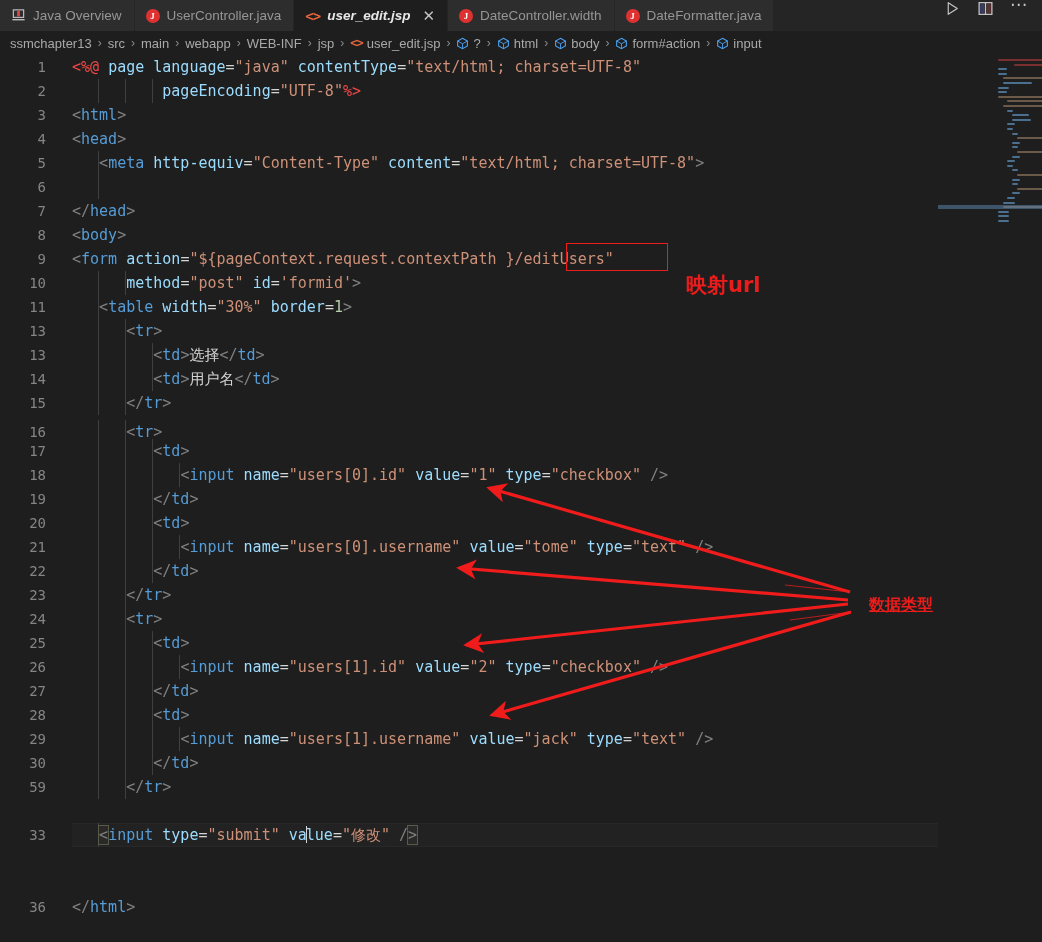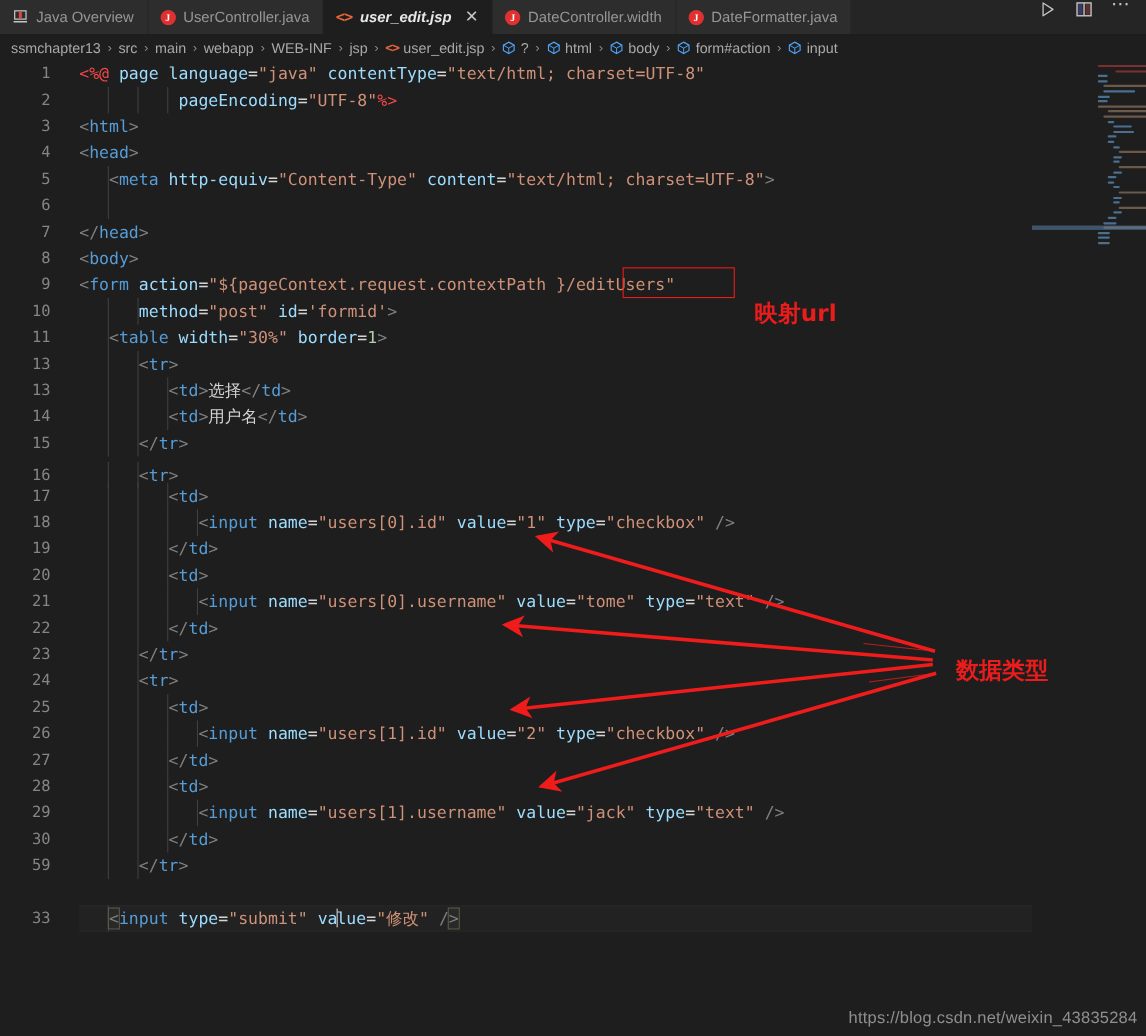--- a/index.html
+++ b/index.html
@@ -391,20 +391,21 @@
         <div class="line" style="top:528px;position:absolute;left:0;right:0;"><span class="ln">23</span><span class="guide" style="left:98.09px;"></span><span class="guide" style="left:125.17999999999999px;"></span><span class="lc">      <span class="t-punc">&lt;/</span><span class="t-tag">tr</span><span class="t-punc">&gt;</span></span></div>
         <div class="line" style="top:552px;position:absolute;left:0;right:0;"><span class="ln">24</span><span class="guide" style="left:98.09px;"></span><span class="guide" style="left:125.17999999999999px;"></span><span class="lc">      <span class="t-punc">&lt;</span><span class="t-tag">tr</span><span class="t-punc">&gt;</span></span></div>
         <div class="line" style="top:576px;position:absolute;left:0;right:0;"><span class="ln">25</span><span class="guide" style="left:98.09px;"></span><span class="guide" style="left:125.17999999999999px;"></span><span class="guide" style="left:152.26999999999998px;"></span><span class="lc">         <span class="t-punc">&lt;</span><span class="t-tag">td</span><span class="t-punc">&gt;</span></span></div>
         <div class="line" style="top:600px;position:absolute;left:0;right:0;"><span class="ln">26</span><span class="guide" style="left:98.09px;"></span><span class="guide" style="left:125.17999999999999px;"></span><span class="guide" style="left:152.26999999999998px;"></span><span class="guide" style="left:179.35999999999999px;"></span><span class="lc">            <span class="t-punc">&lt;</span><span class="t-tag">input</span> <span class="t-attr">name</span><span class="t-eq">=</span><span class="t-str">"users[1].id"</span> <span class="t-attr">value</span><span class="t-eq">=</span><span class="t-str">"2"</span> <span class="t-attr">type</span><span class="t-eq">=</span><span class="t-str">"checkbox"</span> <span class="t-punc">/&gt;</span></span></div>
         <div class="line" style="top:624px;position:absolute;left:0;right:0;"><span class="ln">27</span><span class="guide" style="left:98.09px;"></span><span class="guide" style="left:125.17999999999999px;"></span><span class="guide" style="left:152.26999999999998px;"></span><span class="lc">         <span class="t-punc">&lt;/</span><span class="t-tag">td</span><span class="t-punc">&gt;</span></span></div>
         <div class="line" style="top:648px;position:absolute;left:0;right:0;"><span class="ln">28</span><span class="guide" style="left:98.09px;"></span><span class="guide" style="left:125.17999999999999px;"></span><span class="guide" style="left:152.26999999999998px;"></span><span class="lc">         <span class="t-punc">&lt;</span><span class="t-tag">td</span><span class="t-punc">&gt;</span></span></div>
         <div class="line" style="top:672px;position:absolute;left:0;right:0;"><span class="ln">29</span><span class="guide" style="left:98.09px;"></span><span class="guide" style="left:125.17999999999999px;"></span><span class="guide" style="left:152.26999999999998px;"></span><span class="guide" style="left:179.35999999999999px;"></span><span class="lc">            <span class="t-punc">&lt;</span><span class="t-tag">input</span> <span class="t-attr">name</span><span class="t-eq">=</span><span class="t-str">"users[1].username"</span> <span class="t-attr">value</span><span class="t-eq">=</span><span class="t-str">"jack"</span> <span class="t-attr">type</span><span class="t-eq">=</span><span class="t-str">"text"</span> <span class="t-punc">/&gt;</span></span></div>
         <div class="line" style="top:696px;position:absolute;left:0;right:0;"><span class="ln">30</span><span class="guide" style="left:98.09px;"></span><span class="guide" style="left:125.17999999999999px;"></span><span class="guide" style="left:152.26999999999998px;"></span><span class="lc">         <span class="t-punc">&lt;/</span><span class="t-tag">td</span><span class="t-punc">&gt;</span></span></div>
         <div class="line" style="top:720px;position:absolute;left:0;right:0;"><span class="ln">59</span><span class="guide" style="left:98.09px;"></span><span class="guide" style="left:125.17999999999999px;"></span><span class="lc">      <span class="t-punc">&lt;/</span><span class="t-tag">tr</span><span class="t-punc">&gt;</span></span></div>
         <div class="line current" style="top:768px;position:absolute;left:0;right:0;"><div class="hl"></div><span class="ln">33</span><span class="guide" style="left:98.09px;"></span><span class="lc">   <span class="t-punc bracket-box">&lt;</span><span class="t-tag">input</span> <span class="t-attr">type</span><span class="t-eq">=</span><span class="t-str">"submit"</span> <span class="t-attr">va<span class="caret"></span>lue</span><span class="t-eq">=</span><span class="t-str">"修改"</span> <span class="t-punc">/</span><span class="t-punc bracket-box">&gt;</span></span></div>
+        <div class="line" style="top:840px;position:absolute;left:0;right:0;"><span class="ln">36</span><span class="lc"><span class="t-punc">&lt;/</span><span class="t-tag">html</span><span class="t-punc">&gt;</span></span></div>
       </div>
 
     <div id="minimap">
         <span class="mm-line r" style="left:60px;top:4px;width:97.65px;"></span>
         <span class="mm-line r" style="left:75.5px;top:8.6px;width:34.1px;"></span>
         <span class="mm-line k" style="left:60px;top:13.2px;width:9.3px;"></span>
         <span class="mm-line k" style="left:60px;top:17.799999999999997px;width:9.3px;"></span>
         <span class="mm-line s" style="left:64.65px;top:22.4px;width:103.85000000000001px;"></span>
         <span class="mm-line k" style="left:64.65px;top:27px;width:29.45px;"></span>
         <span class="mm-line k" style="left:60px;top:31.599999999999998px;width:10.85px;"></span>
@@ -440,21 +441,21 @@
         <span class="mm-sel" style="top:150.2px;"></span>
       </div>
   </div>
 
   <div id="annotations">
 
     <div id="anno-box-url" style="left:566px; top:243px; width:102px; height:28px;"></div>
 
     <span class="anno-text" style="left:686px; top:271px; font-size:21px;">映射url</span>
 
-    <span class="anno-text" style="left:869px; top:595px; font-size:21px;">数据类型</span>
+    <span class="anno-text" style="left:869px; top:595px; font-size:16px;text-decoration:underline;">数据类型</span>
 
     <svg width="1042" height="942" style="position:absolute;left:0;top:0;">
       <defs>
         <marker id="ah" markerWidth="7" markerHeight="7" refX="5.6" refY="3.5" orient="auto">
           <path d="M6.5,3.5 L0.2,0.4 L1.9,3.5 L0.2,6.6 Z" fill="#f01c1c"></path>
         </marker>
       </defs>
 
       <line x1="850" y1="592" x2="489" y2="488" stroke="#f01c1c" stroke-width="3.2" marker-end="url(#ah)"></line>
 
@@ -462,14 +463,13 @@
 
       <line x1="848" y1="604" x2="466" y2="645" stroke="#f01c1c" stroke-width="3.2" marker-end="url(#ah)"></line>
 
       <line x1="851" y1="612" x2="492" y2="715" stroke="#f01c1c" stroke-width="3.2" marker-end="url(#ah)"></line>
 
       <line x1="850" y1="592" x2="785" y2="585" stroke="#f01c1c" stroke-width="1" opacity="0.75"></line>
       <line x1="851" y1="612" x2="790" y2="620" stroke="#f01c1c" stroke-width="1" opacity="0.75"></line>
     </svg>
   </div>
 
-  <div id="watermark">https://blog.csdn.net/weixin_43835284</div>
 </div>
 
 </body></html>

